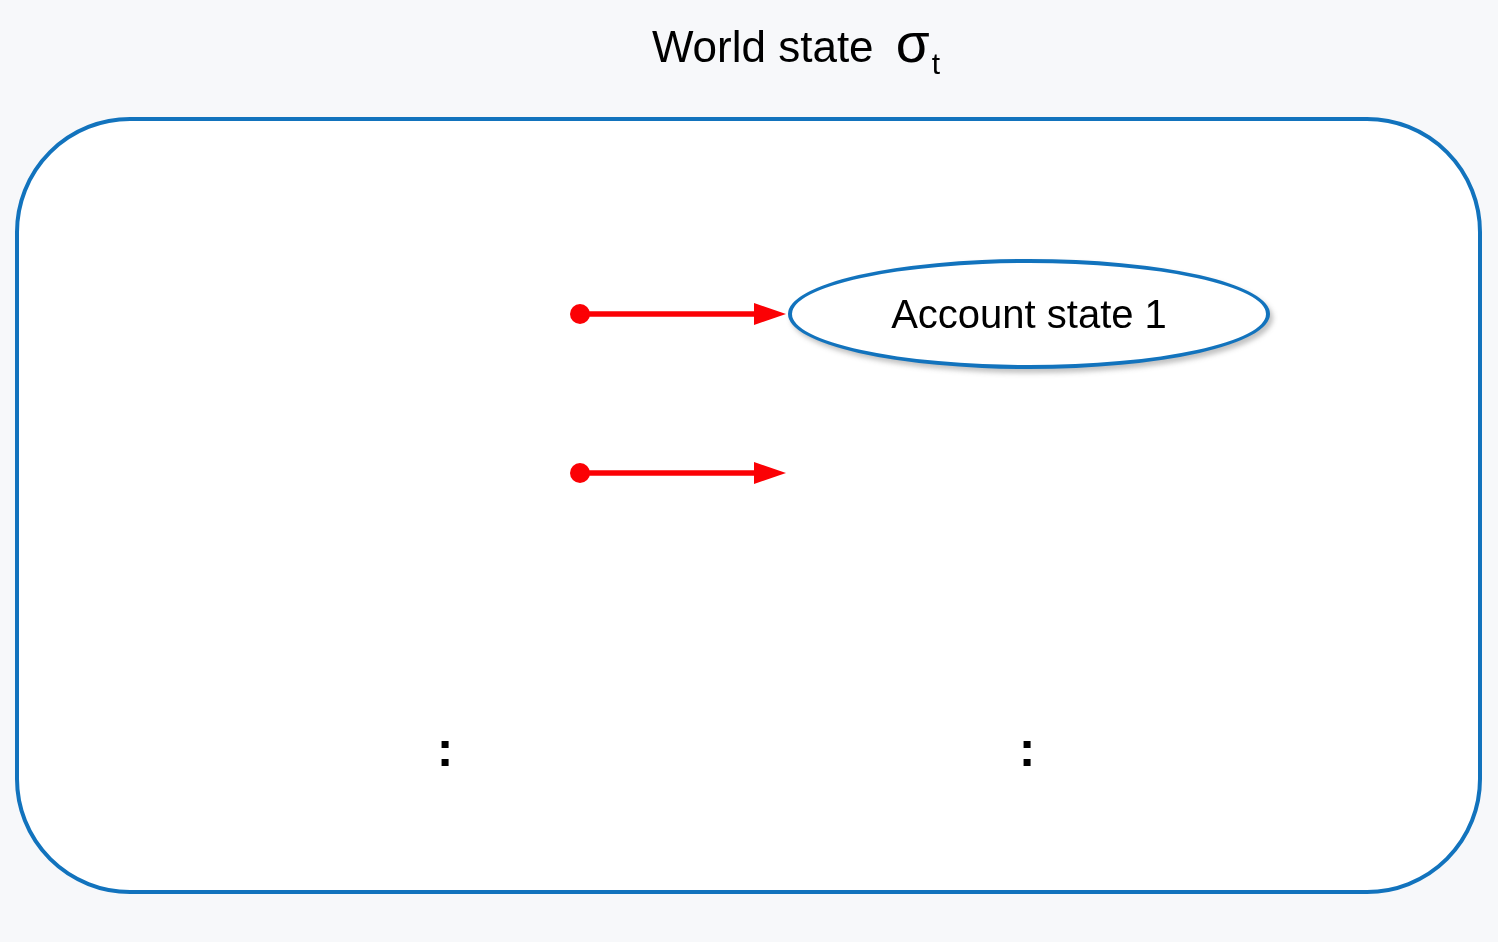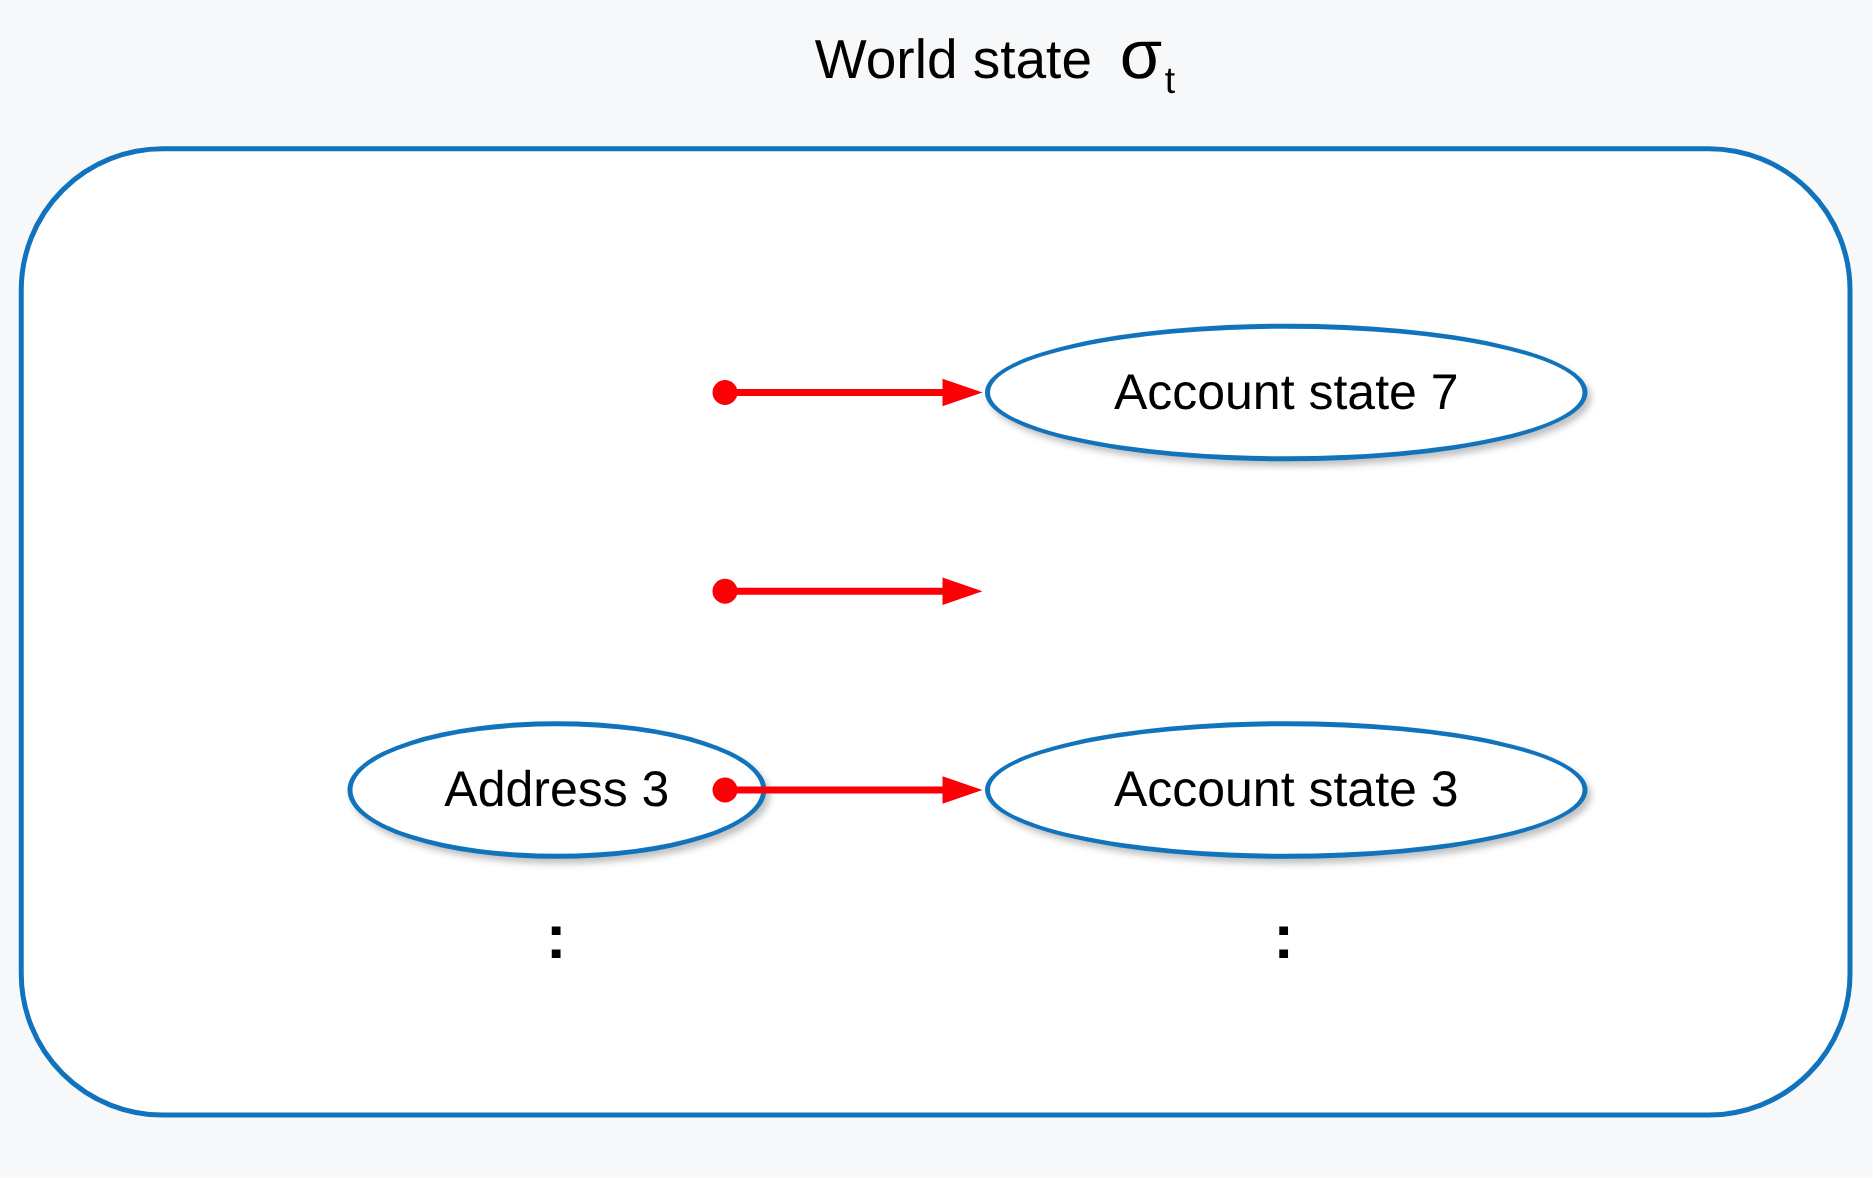--- a/index.html
+++ b/index.html
@@ -116,42 +116,29 @@
 
   <div class="world-box"></div>
 
   <div class="row row-1">
     <svg class="arrow-svg" viewBox="0 0 230 40">
       <circle cx="16" cy="20" r="10" fill="var(--arrow)"></circle>
       <line x1="16" y1="20" x2="192" y2="20" stroke="var(--arrow)" stroke-width="5.5"></line>
       <polygon points="190,9 222,20 190,31" fill="var(--arrow)"></polygon>
     </svg>
     <div class="node node-account">
-      <span>Account state 7</span>
+      <span>Account state 1</span>
     </div>
   </div>
 
   <div class="row row-2">
     <svg class="arrow-svg" viewBox="0 0 230 40">
       <circle cx="16" cy="20" r="10" fill="var(--arrow)"></circle>
       <line x1="16" y1="20" x2="192" y2="20" stroke="var(--arrow)" stroke-width="5.5"></line>
       <polygon points="190,9 222,20 190,31" fill="var(--arrow)"></polygon>
     </svg>
   </div>
 
-  <div class="row row-3">
-    <div class="node node-address">
-      <span>Address 3</span>
-    </div>
-    <svg class="arrow-svg" viewBox="0 0 230 40">
-      <circle cx="16" cy="20" r="10" fill="var(--arrow)"></circle>
-      <line x1="16" y1="20" x2="192" y2="20" stroke="var(--arrow)" stroke-width="5.5"></line>
-      <polygon points="190,9 222,20 190,31" fill="var(--arrow)"></polygon>
-    </svg>
-    <div class="node node-account">
-      <span>Account state 3</span>
-    </div>
-  </div>
 
   <div class="dots dots-address">:</div>
   <div class="dots dots-account">:</div>
 
 </div>
 
 </body></html>

